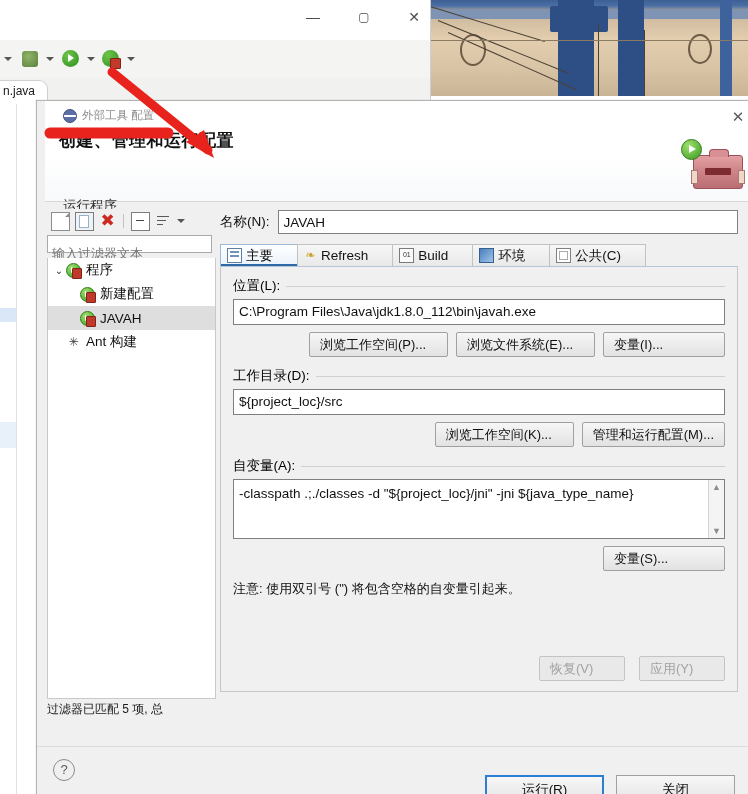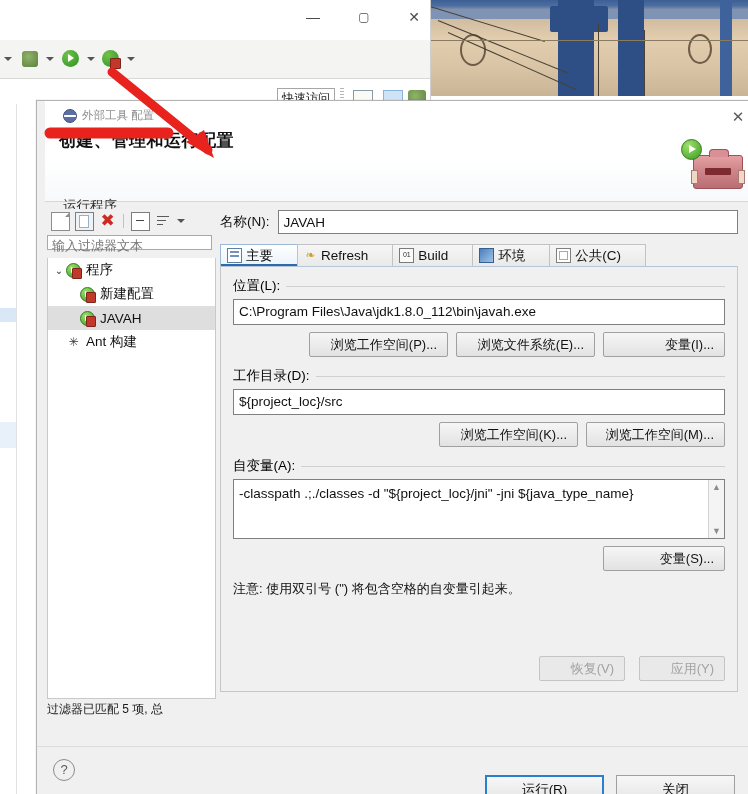--- a/index.html
+++ b/index.html
@@ -141,21 +141,21 @@
   .ti-del{color:#cc2a22;font-size:17px;font-weight:bold;line-height:16px;text-align:center;}
   .ti-sep{width:1px;height:14px;background:#c2c2c2;margin:0 2px;}
   .ti-collapse{border:1px solid #7d7d7d;background:#fff;}
   .ti-collapse:after{content:"";position:absolute;left:4px;top:7px;width:8px;height:1px;background:#444;}
   .ti-filter{position:relative;}
   .ti-filter span{position:absolute;left:2px;height:1px;background:#5a5a5a;}
   .ti-caret{width:0;height:0;border-left:4px solid transparent;border-right:4px solid transparent;border-top:4px solid #555;}
   #filter-input{
     position:absolute;left:0;top:26px;width:165px;height:15px;
     border:1px solid #a9a9a9;background:#fff;
-    font-size:13px;color:#777;padding:0 4px;box-sizing:border-box;line-height:20px;
+    font-size:13px;color:#777;padding:8px 4px;box-sizing:border-box;line-height:20px;
   }
   #tree{position:absolute;left:0;top:49px;width:167px;height:440px;background:#fff;border:1px solid #c9c9c9;border-top:none;overflow:hidden;}
   .tree-row{position:relative;height:24px;display:flex;align-items:center;font-size:13.5px;color:#111;}
   .tree-row.sel{background:#dedede;}
   .twisty{width:14px;text-align:center;color:#3a3a3a;font-size:10px;}
   .cfgicon{width:15px;height:15px;position:relative;margin-right:5px;flex:0 0 auto;}
   .cfgicon .ball{position:absolute;left:0;top:0;width:13px;height:13px;border-radius:50%;
     background:radial-gradient(circle at 34% 28%,#9ee06d,#3c9b22);border:1px solid #2e7a18;}
   .cfgicon .ball:after{content:"";position:absolute;left:4px;top:3px;
     border-left:5px solid #fff;border-top:3px solid transparent;border-bottom:3px solid transparent;}
@@ -197,21 +197,21 @@
   .group-line{position:absolute;left:0;right:0;top:9px;height:1px;background:#d0d0d0;z-index:1;}
   .field{
     width:100%;height:26px;border:1px solid #7f7f7f;background:#fff;box-sizing:border-box;
     font-size:13.5px;color:#111;padding:0 5px;line-height:24px;margin-top:4px;
   }
   .btnrow{display:flex;justify-content:flex-end;gap:8px;margin-top:7px;}
   .btn{
     height:25px;min-width:86px;padding:0 10px;
     background:linear-gradient(180deg,#f6f6f6,#e2e2e2);
     border:1px solid #a0a0a0;border-radius:2px;
-    font-size:13px;color:#111;text-align:right;line-height:24px;
+    font-size:13px;color:#111;text-align:left;line-height:24px;
     box-sizing:border-box;
   }
   .btn.wide{min-width:139px;}
   .btn.med{min-width:122px;}
   .btn.dis{color:#a2a2a2;background:#e9e9e9;border-color:#c4c4c4;}
   #args-area{
     position:relative;width:100%;height:60px;border:1px solid #7f7f7f;background:#fff;
     margin-top:4px;box-sizing:border-box;padding:4px 18px 4px 5px;
     font-size:13.5px;color:#111;line-height:20px;
   }
@@ -284,20 +284,27 @@
       </div>
     <div class="caret" style="left:127px;"></div>
 
     <div id="quickaccess">快速访问</div>
     <div class="qa-dots"></div>
     <div class="persp" style="left:353px;border:1px solid #8a9aa8;background:#fbfbf5;"></div>
     <div class="persp sel" style="left:383px;"></div>
     <div class="persp" style="left:408px;border:none;background:radial-gradient(circle at 40% 35%,#8fb46a,#5d7f3c);border-radius:3px;"></div>
   </div>
 
+  <div id="editor-tabbar">
+    <div id="editor-tab">
+      <span>n.java</span>
+    </div>
+    <div class="viewbtn" style="left:354px;"></div>
+    <div class="viewbtn" style="left:375px;"></div>
+  </div>
 
   <div id="editor-body"></div>
   <div id="left-gutter"></div>
   <div id="sel-line"></div>
   <div id="sel-line2"></div>
 </div>
 
 <div id="dialog">
 
   <div id="dlg-header">
@@ -412,21 +419,21 @@
             <div class="btn med">变量(I)...</div>
           </div>
         </div>
 
         <div class="group" style="margin-top:10px;">
           <div class="group-line"></div>
           <span class="group-title">工作目录(D):</span>
           <div class="field">${project_loc}/src</div>
           <div class="btnrow">
             <div class="btn wide">浏览工作空间(K)...</div>
-            <div class="btn wide">浏览工作空间(M)...</div>
+            <div class="btn wide">管理和运行配置(M)...</div>
           </div>
         </div>
 
         <div class="group" style="margin-top:10px;">
           <div class="group-line"></div>
           <span class="group-title">自变量(A):</span>
           <div id="args-area">
             <span>-classpath .;./classes -d  "${project_loc}/jni" -jni ${java_type_name}</span>
             <div class="vscroll">
               <div class="vs-arrow" style="top:0;">▲</div>

